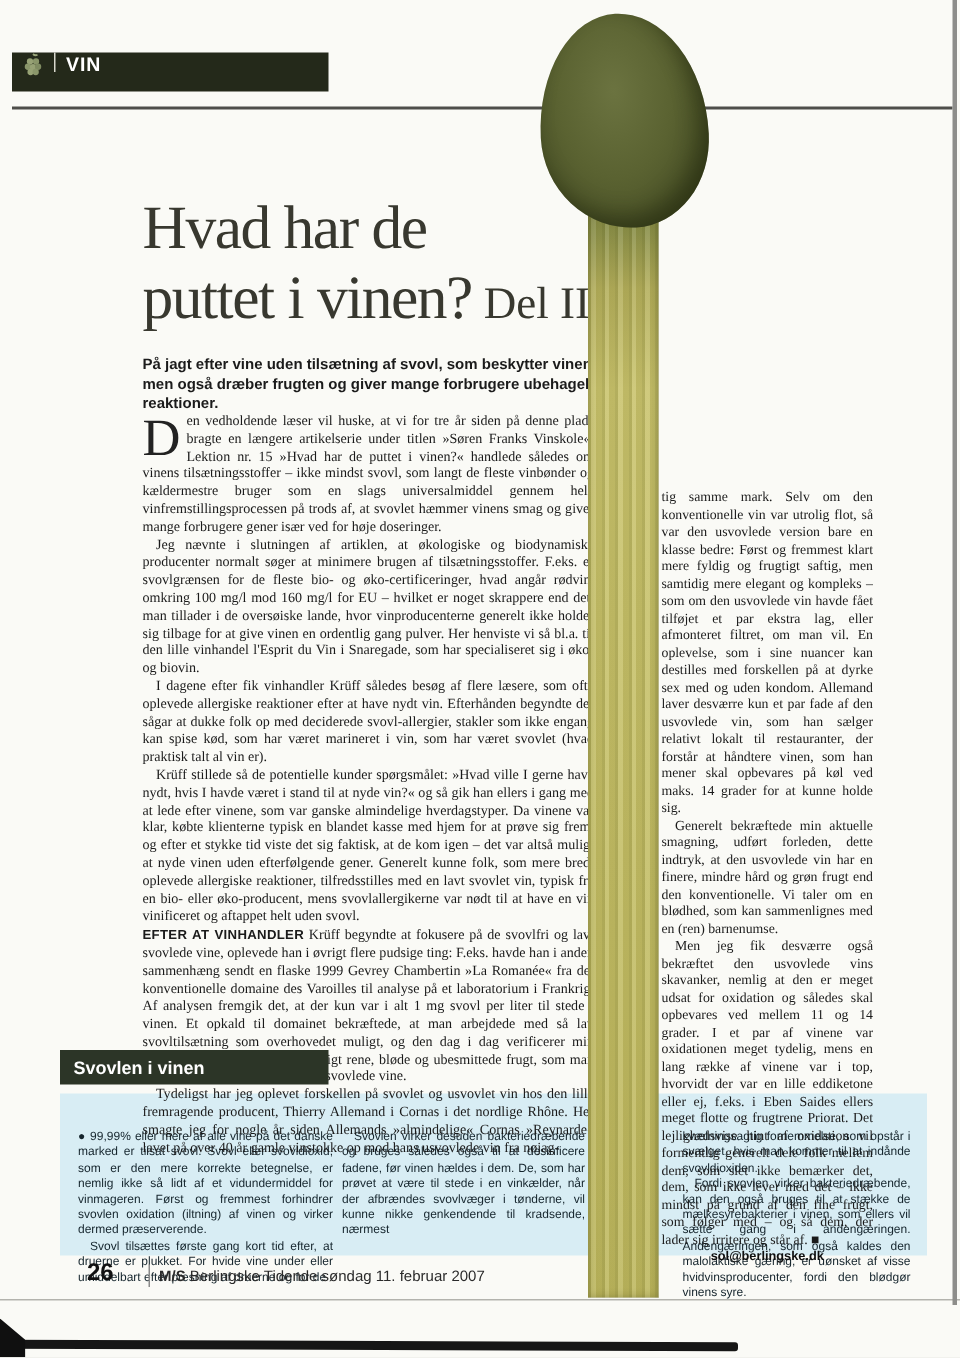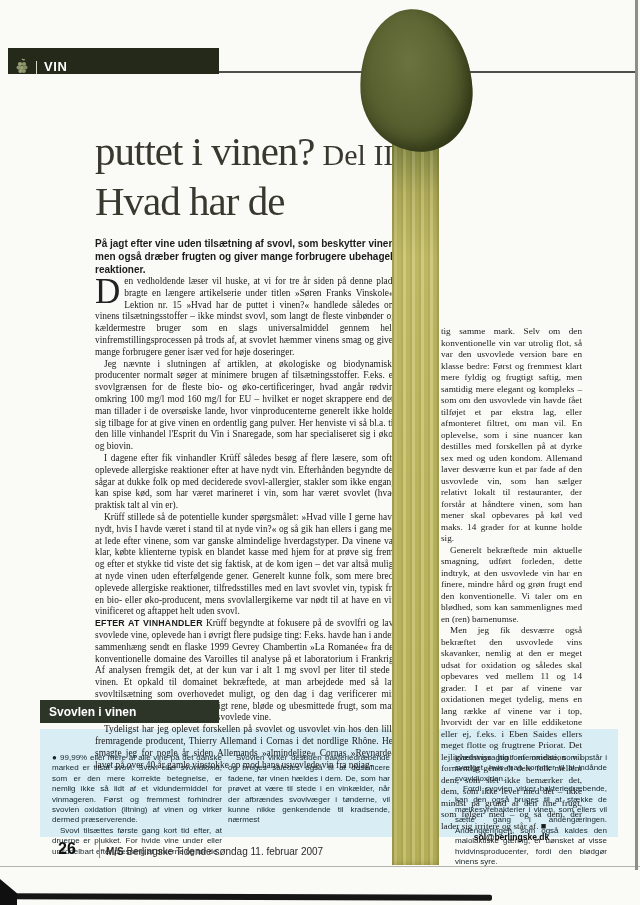--- a/index.html
+++ b/index.html
@@ -2,21 +2,21 @@
 <html lang="da"><head>
 <meta charset="utf-8">
 <style>
   html,body{margin:0;padding:0;background:#e9e9e6;}
   #page{position:relative;width:640px;height:905px;background:#fafaf6;overflow:hidden;
         font-family:"Liberation Sans",sans-serif;}
   .abs{position:absolute;}
 
   
   .kicker-bar{left:8px;top:35px;width:211px;height:26px;background:#24291a;
-      display:flex;align-items:flex-end;padding-left:6px;box-sizing:border-box;z-index:3;margin-top:13px;}
+      display:flex;align-items:flex-start;padding-left:6px;box-sizing:border-box;z-index:3;}
   .kicker-sep{width:1px;height:13px;background:#d8d8cd;margin:0 7px 0 6px;}
   .kicker-label{color:#ffffff;font-weight:bold;font-size:13px;letter-spacing:.6px;}
 
   .rule-top{left:8px;top:71px;width:627px;height:2px;background:#4e4e4a;z-index:1;}
 
   
   .headline{left:95px;top:128px;width:340px;font-family:"Liberation Serif",serif;
       color:#38382f;z-index:3;}
   .title-line{font-size:41px;line-height:47px;letter-spacing:-1px;white-space:nowrap;}
   .title-suffix{font-size:30px;letter-spacing:0;margin-left:8px;}
@@ -97,22 +97,22 @@
       </svg>
     </span>
     <span class="kicker-sep"></span>
     <span class="kicker-label">VIN</span>
   </div>
 
   <div class="abs match-stem"></div>
   <div class="abs match-head"></div>
 
   <div class="abs headline">
+    <div class="title-line">Hvad har de</div>
     <div class="title-line"><span>puttet i vinen?</span><span class="title-suffix">Del II</span></div>
-    <div class="title-line">Hvad har de</div>
   </div>
 
   <div class="abs standfirst">På jagt efter vine uden tilsætning af svovl, som beskytter vinen mod ilt, men også dræber frugten og giver mange forbrugere ubehagelige reaktioner.</div>
 
   <div class="abs col-main">
     <p><span class="dropcap">D</span><span>en vedholdende læser vil huske, at vi for tre år siden på denne plads bragte en længere artikelserie under titlen »Søren Franks Vinskole«. Lektion nr. 15 »Hvad har de puttet i vinen?« handlede således om vinens tilsætningsstoffer – ikke mindst svovl, som langt de fleste vinbønder og kældermestre bruger som en slags universalmiddel gennem hele vinfremstillingsprocessen på trods af, at svovlet hæmmer vinens smag og giver mange forbrugere gener især ved for høje doseringer.</span></p>
     <p class="indent">Jeg nævnte i slutningen af artiklen, at økologiske og biodynamiske producenter normalt søger at minimere brugen af tilsætningsstoffer. F.eks. er svovlgrænsen for de fleste bio- og øko-certificeringer, hvad angår rødvin, omkring 100 mg/l mod 160 mg/l for EU – hvilket er noget skrappere end det, man tillader i de oversøiske lande, hvor vinproducenterne generelt ikke holder sig tilbage for at give vinen en ordentlig gang pulver. Her henviste vi så bl.a. til den lille vinhandel l'Esprit du Vin i Snaregade, som har specialiseret sig i øko- og biovin.</p>
     <p class="indent">I dagene efter fik vinhandler Krüff således besøg af flere læsere, som ofte oplevede allergiske reaktioner efter at have nydt vin. Efterhånden begyndte der sågar at dukke folk op med deciderede svovl-allergier, stakler som ikke engang kan spise kød, som har været marineret i vin, som har været svovlet (hvad praktisk talt al vin er).</p>
     <p class="indent">Krüff stillede så de potentielle kunder spørgsmålet: »Hvad ville I gerne have nydt, hvis I havde været i stand til at nyde vin?« og så gik han ellers i gang med at lede efter vinene, som var ganske almindelige hverdagstyper. Da vinene var klar, købte klienterne typisk en blandet kasse med hjem for at prøve sig frem, og efter et stykke tid viste det sig faktisk, at de kom igen – det var altså muligt at nyde vinen uden efterfølgende gener. Generelt kunne folk, som mere bredt oplevede allergiske reaktioner, tilfredsstilles med en lavt svovlet vin, typisk fra en bio- eller øko-producent, mens svovlallergikerne var nødt til at have en vin vinificeret og aftappet helt uden svovl.</p>
     <p class="space-above"><strong class="lead-in">EFTER AT VINHANDLER</strong><span> Krüff begyndte at fokusere på de svovlfri og lavt svovlede vine, oplevede han i øvrigt flere pudsige ting: F.eks. havde han i anden sammenhæng sendt en flaske 1999 Gevrey Chambertin »La Romanée« fra det konventionelle domaine des Varoilles til analyse på et laboratorium i Frankrig. Af analysen fremgik det, at der kun var i alt 1 mg svovl per liter til stede i vinen. Et opkald til domainet bekræftede, at man arbejdede med så lav svovltilsætning som overhovedet muligt, og den dag i dag verificerer min smagning, at vinen har den særligt rene, bløde og ubesmittede frugt, som man finder i svovlfri eller meget lavt svovlede vine.</span></p>

